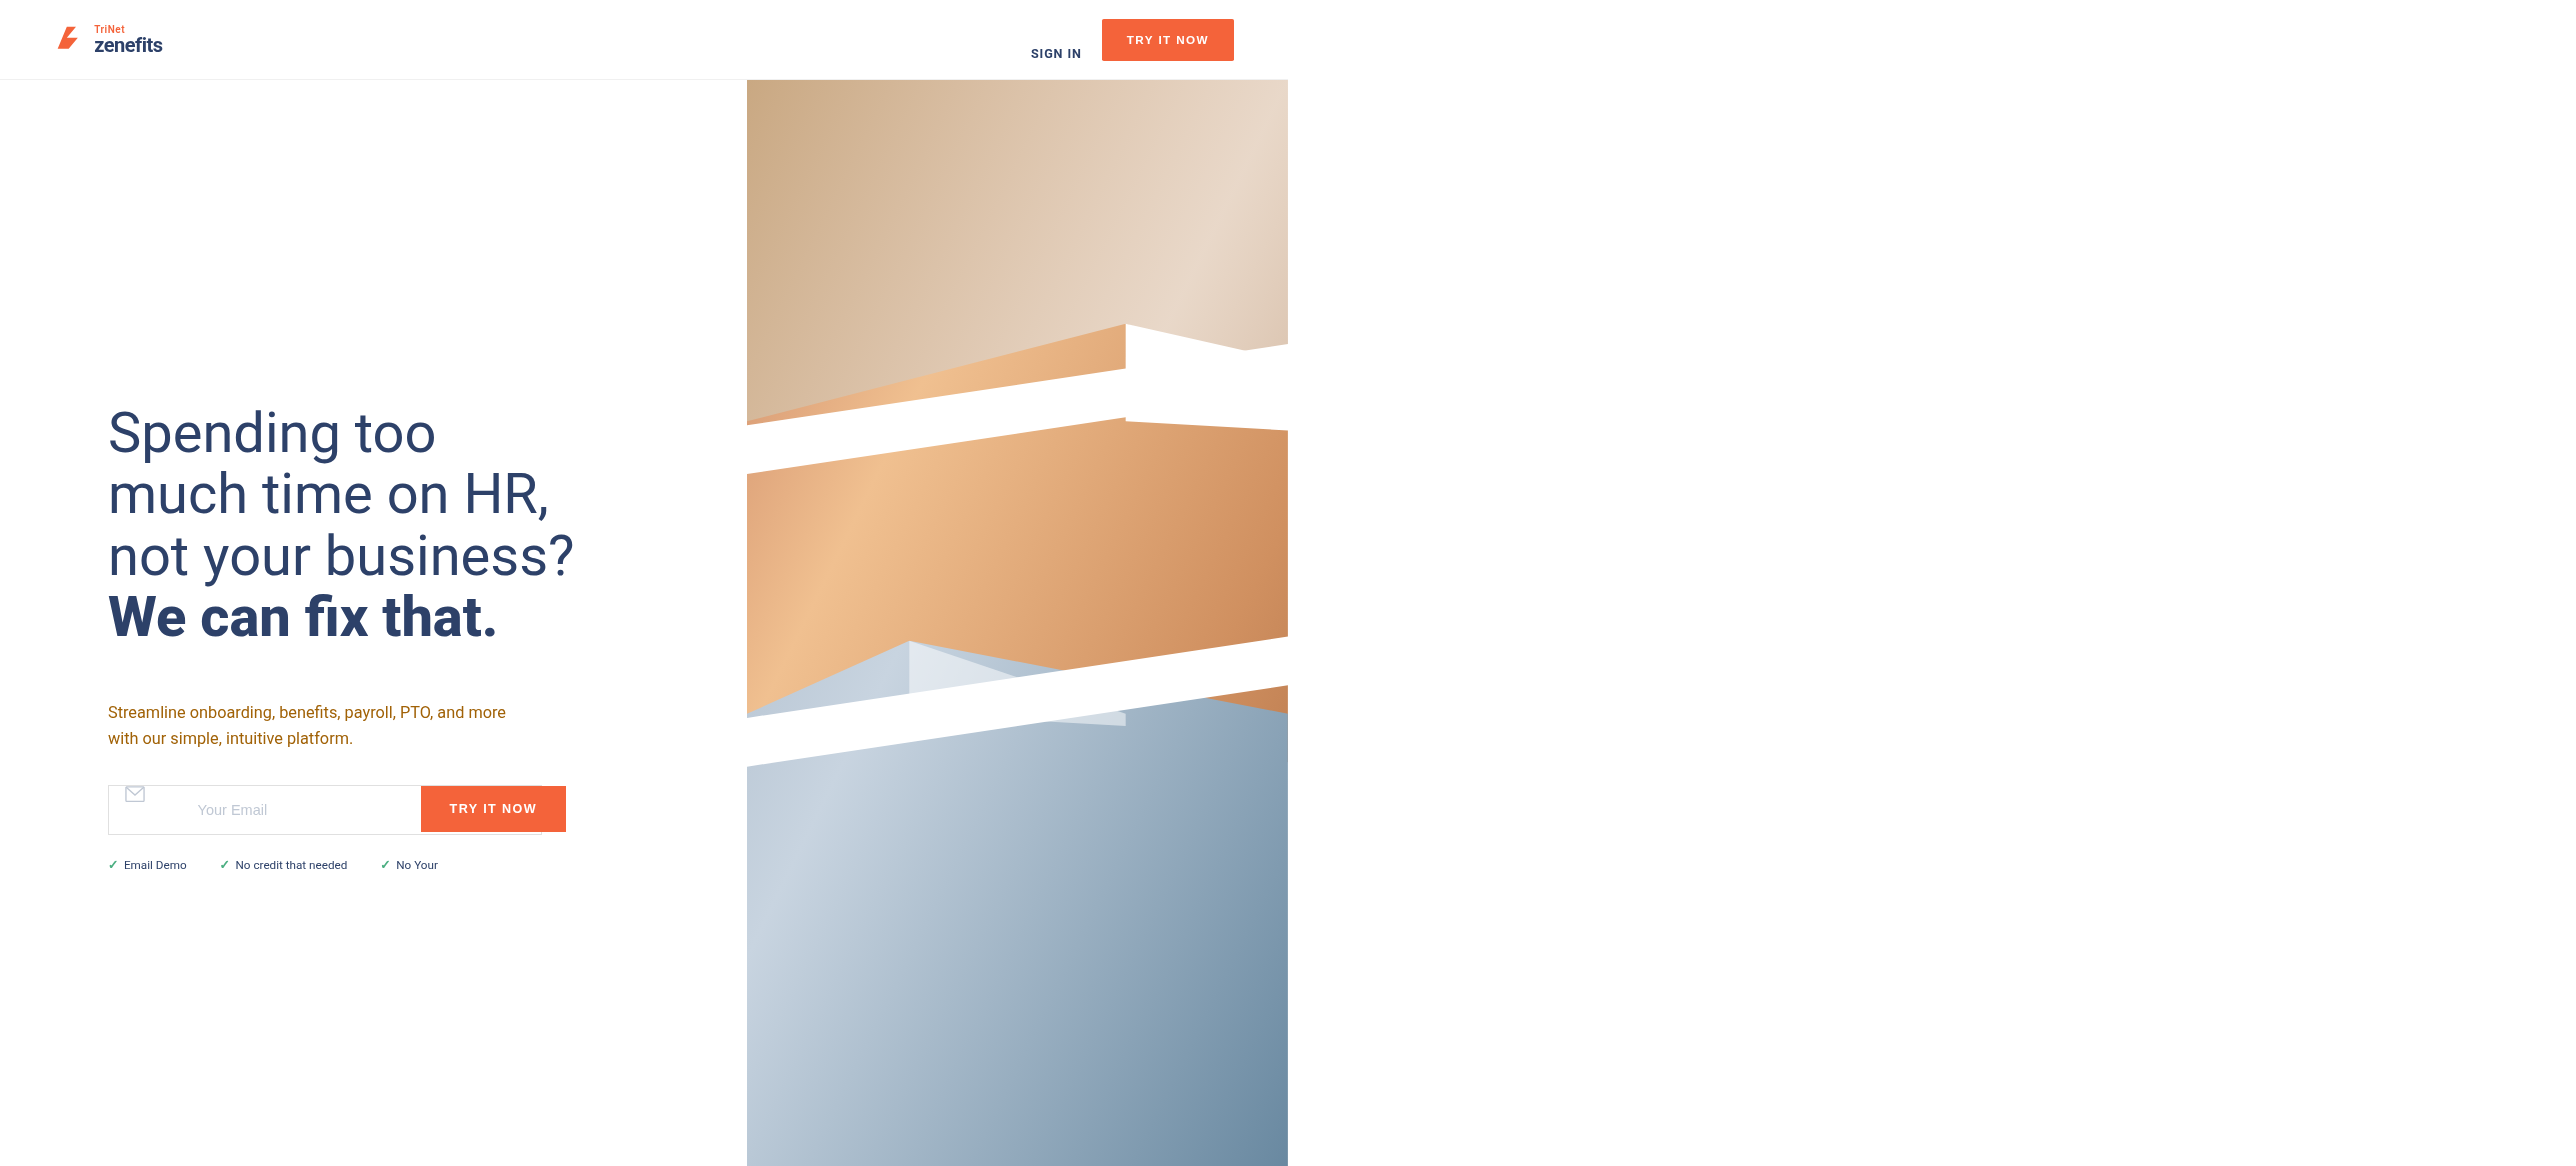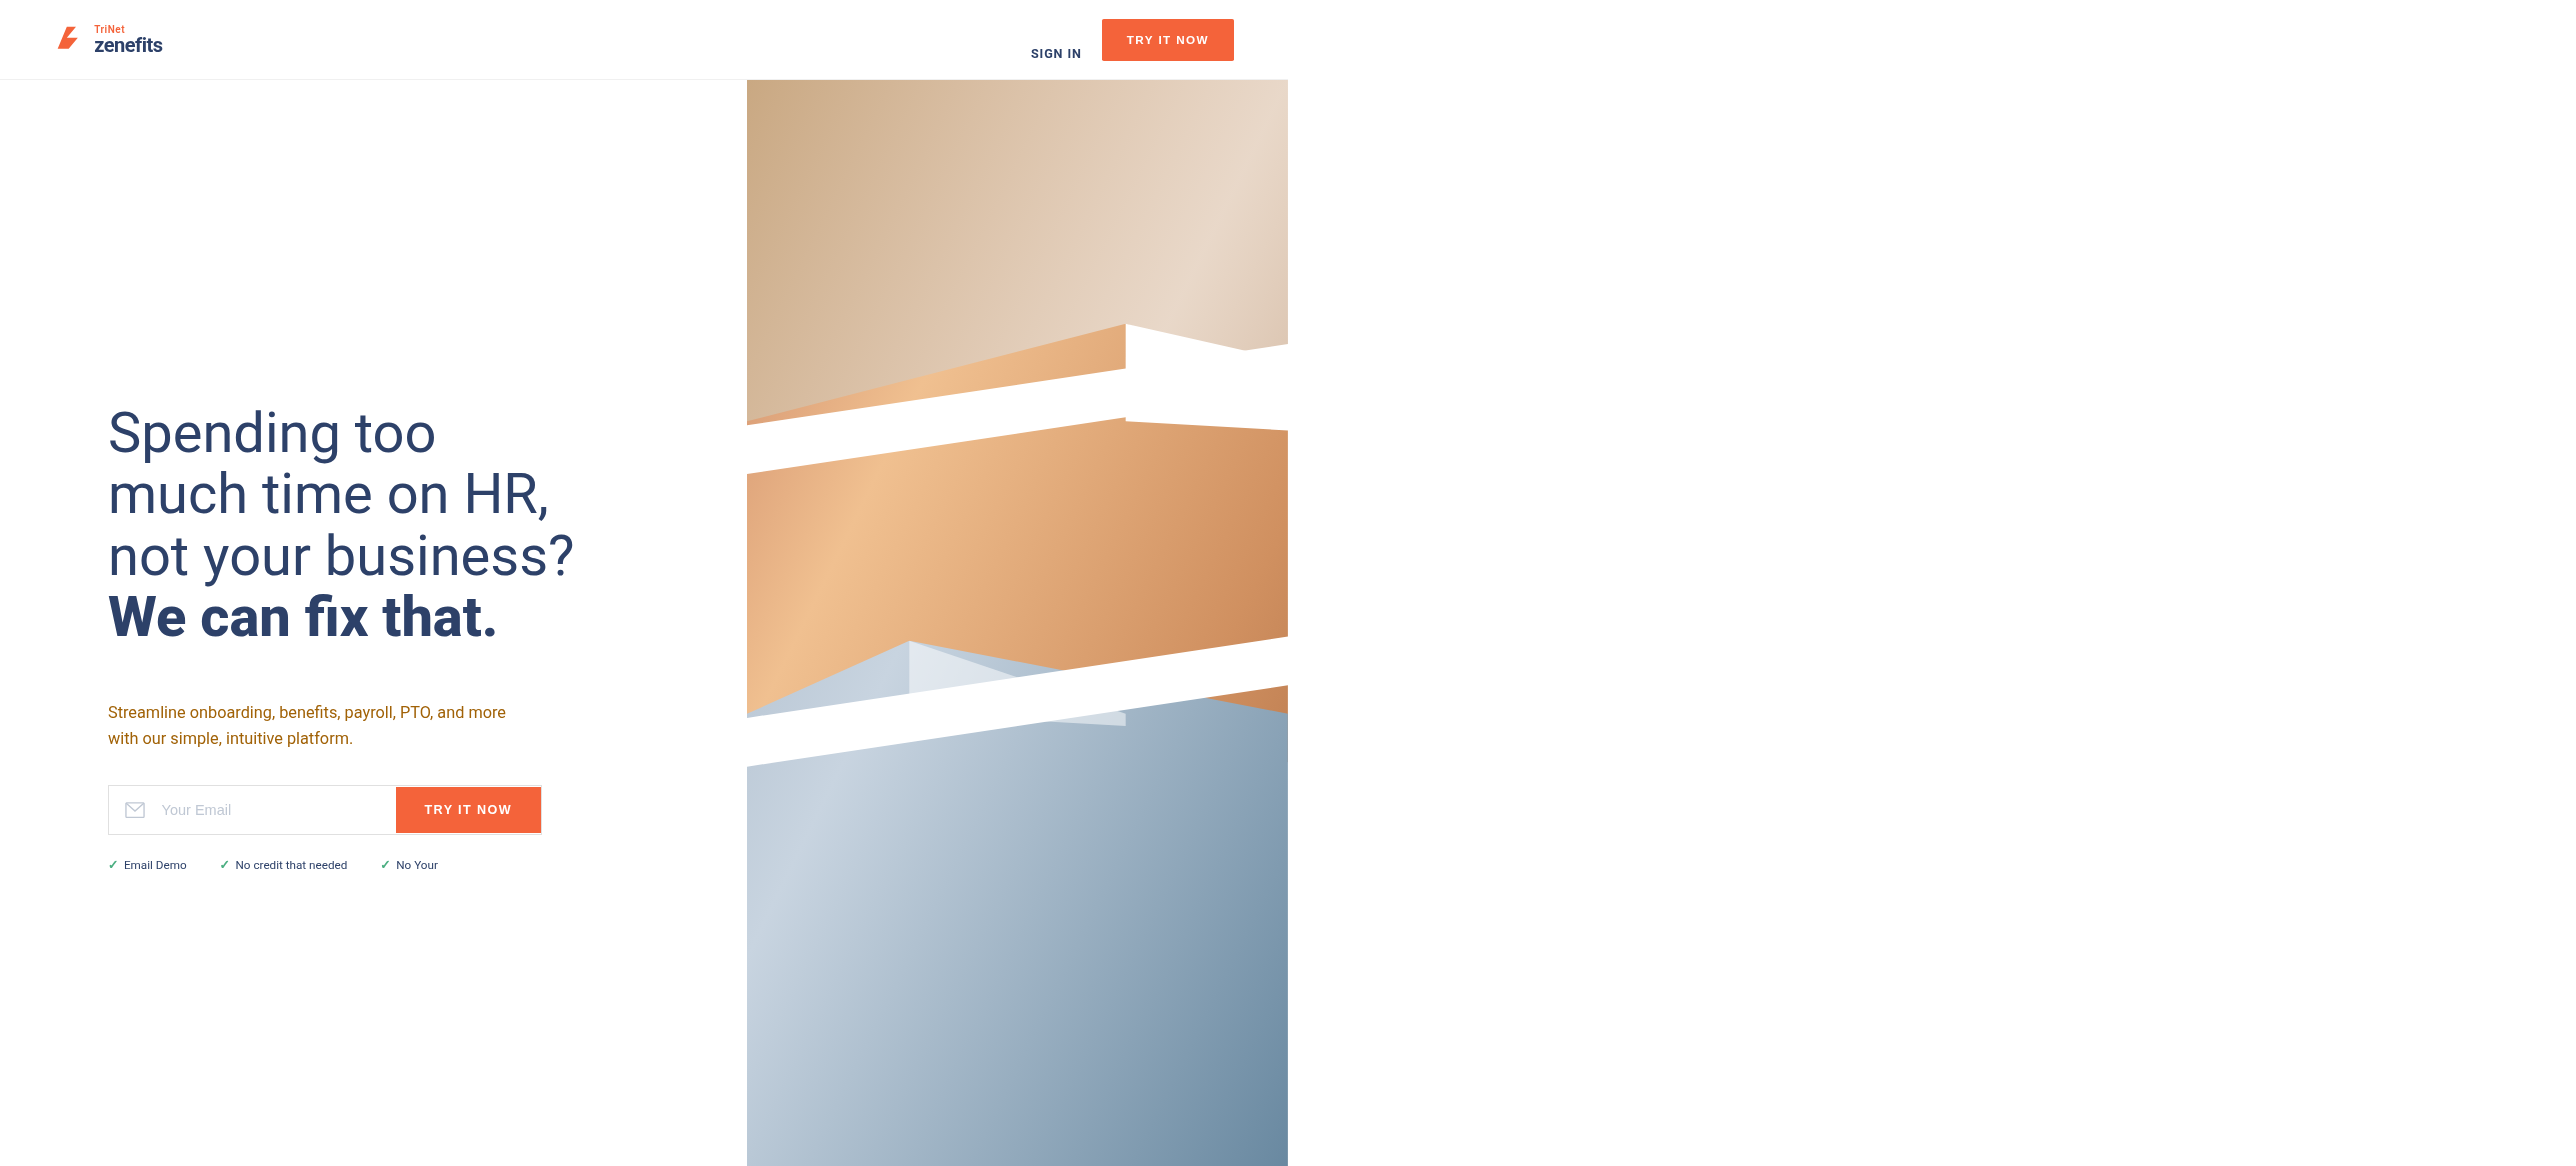--- a/index.html
+++ b/index.html
@@ -140,24 +140,25 @@
       font-size: 16.3px;
       color: #a16207;
       line-height: 1.6;
       max-width: 415px;
       margin-top: 36px;
       margin-bottom: 33px;
     }
 
     .email-form {
       display: flex;
-      align-items: center;
+      align-items: flex-start;
       max-width: 434px;
       border: 1.4px solid #e0e0e0;
       background: #ffffff;
+      gap: 36px;
     }
 
     .email-icon-wrap {
       display: flex;
       align-items: center;
       padding: 0 16.3px;
       color: #b0b8c8;
     }
 
     .email-input {

